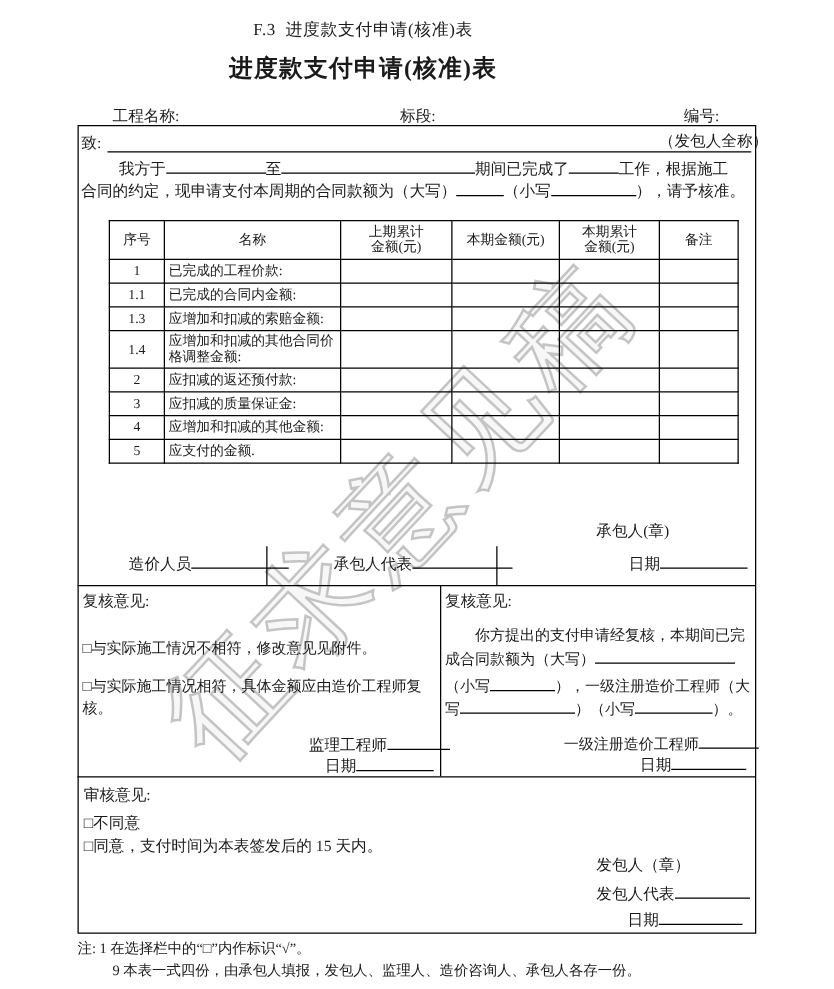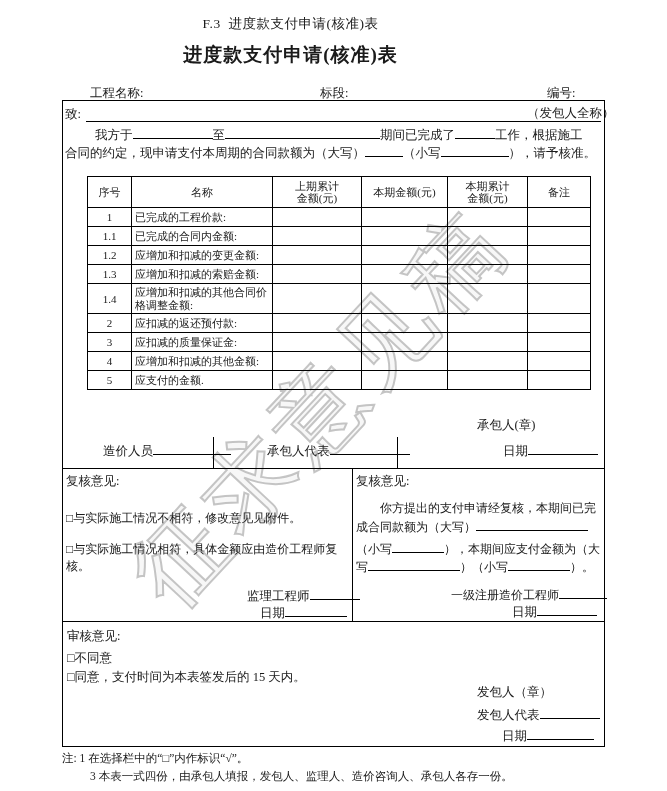--- a/index.html
+++ b/index.html
@@ -87,28 +87,20 @@
         </tr>
     <tr>
           <td class="no">1.1</td>
           <td class="nm">已完成的合同内金额:</td>
           <td></td>
           <td></td>
           <td></td>
           <td></td>
         </tr>
     <tr>
-          <td class="no">1.2</td>
-          <td class="nm">应增加和扣减的变更金额:</td>
-          <td></td>
-          <td></td>
-          <td></td>
-          <td></td>
-        </tr>
-    <tr>
           <td class="no">1.3</td>
           <td class="nm">应增加和扣减的索赔金额:</td>
           <td></td>
           <td></td>
           <td></td>
           <td></td>
         </tr>
     <tr style="height:30px;">
           <td class="no">1.4</td>
           <td class="nm">应增加和扣减的其他合同价格调整金额:</td>
@@ -182,21 +174,21 @@
   <div class="abs body-txt nowrap" style="left:260px;top:604px;">
     <span>日期</span><span class="u" style="width:62px;"></span>
   </div>
 
   <div class="abs body-txt" style="left:356px;top:473px;">复核意见:</div>
   <div class="abs small-txt nowrap" style="left:356px;top:518px;">
     <span>成合同款额为（大写）</span><span class="u" style="width:112px;"></span>
   </div>
   <div class="abs small-txt nowrap" style="left:380px;top:500px;">你方提出的支付申请经复核，本期间已完</div>
   <div class="abs small-txt nowrap" style="left:356px;top:540px;">
-    <span>（小写</span><span class="u" style="width:52px;"></span><span>），本期间应支付金额为（大</span>
+    <span>（小写</span><span class="u" style="width:52px;"></span><span>），一级注册造价工程师（大</span>
   </div>
   <div class="abs small-txt nowrap" style="left:356px;top:558px;">
     <span>写</span><span class="u" style="width:92px;"></span><span>）（小写</span><span class="u" style="width:62px;"></span><span>）。</span>
   </div>
   <div class="abs small-txt nowrap" style="left:451px;top:586px;">
     <span>一级注册造价工程师</span><span class="u" style="width:48px;"></span>
   </div>
   <div class="abs body-txt nowrap" style="left:512px;top:603px;">
     <span>日期</span><span class="u" style="width:60px;"></span>
   </div>
@@ -210,15 +202,15 @@
   </div>
   <div class="abs body-txt" style="left:477px;top:684px;">发包人（章）</div>
   <div class="abs body-txt nowrap" style="left:477px;top:706px;">
     <span>发包人代表</span><span class="u" style="width:60px;"></span>
   </div>
   <div class="abs body-txt nowrap" style="left:502px;top:727px;">
     <span>日期</span><span class="u" style="width:67px;"></span>
   </div>
 
   <div class="abs notes" style="left:62px;top:751px;">注: 1 在选择栏中的“□”内作标识“√”。</div>
-  <div class="abs notes" style="left:90px;top:769px;">3 本表一式四份，由承包人填报，发包人、监理人、造价咨询人、承包人各存一份。</div>
+  <div class="abs notes" style="left:90px;top:769px;">9 本表一式四份，由承包人填报，发包人、监理人、造价咨询人、承包人各存一份。</div>
 
 </div>
 
 </body></html>

